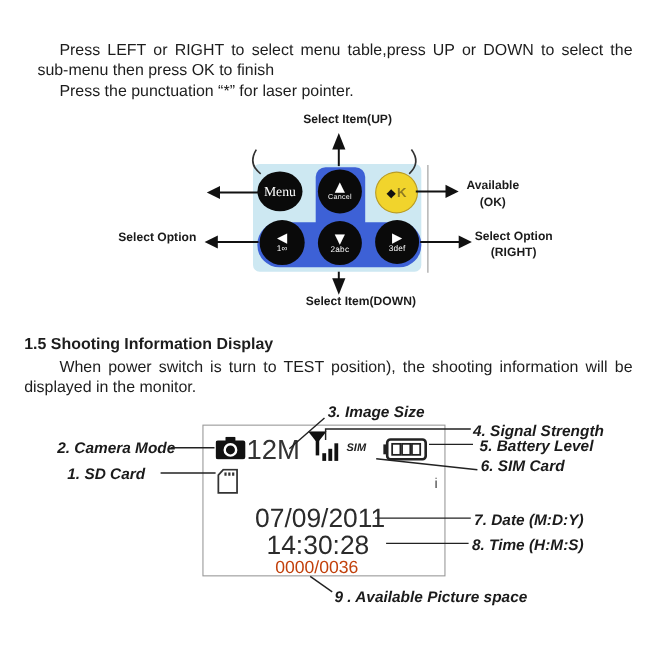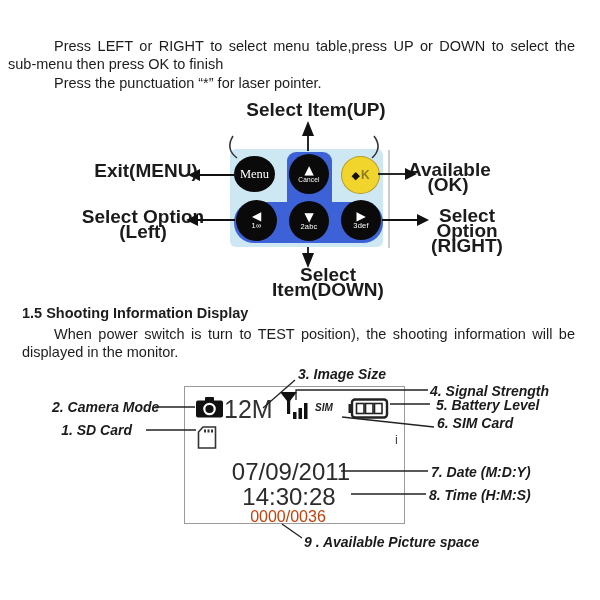--- a/index.html
+++ b/index.html
@@ -5,21 +5,21 @@
   html,body{margin:0;padding:0;}
   body{
     width:600px;height:600px;background:#ffffff;
     font-family:"Liberation Sans","DejaVu Sans",sans-serif;
     color:#1d1d1d;overflow:hidden;position:relative;
   }
   .abs{position:absolute;}
   .doc-text{font-size:14.5px;line-height:18px;color:#1d1d1d;white-space:nowrap;}
   .just{white-space:normal;text-align:justify;text-align-last:justify;}
   .heading{font-size:14.5px;font-weight:bold;white-space:nowrap;}
-  .klabel{font-size:19px;font-weight:bold;line-height:15px;text-align:center;color:#1b1b1b;}
+  .klabel{font-size:11px;font-weight:bold;line-height:15px;text-align:center;color:#1b1b1b;}
   .callout{font-size:14px;font-weight:bold;font-style:italic;white-space:nowrap;color:#1b1b1b;}
   .overlay{position:absolute;left:0;top:0;z-index:5;pointer-events:none;}
 
   
   .panel{background:#cde8f2;border-radius:6px;z-index:1;}
   .stem{background:#3d61d6;border-radius:9px 9px 0 0;z-index:2;}
   .bar{background:#3d61d6;border-radius:20px;z-index:2;}
   .key{
     background:#0a0a0a;border-radius:50%;z-index:3;
     display:flex;flex-direction:column;align-items:center;justify-content:center;
@@ -41,21 +41,21 @@
   .lcd-mid{font-size:16px;line-height:17px;color:#c2410c;text-align:center;}
   .res{font-size:25px;color:#333;white-space:nowrap;}
   .sim{font-size:10px;font-weight:bold;font-style:italic;color:#222;}
   .imark{font-size:13px;color:#444;}
   .z3{z-index:3;}
 </style>
 </head>
 <body>
 
 <div class="abs doc-text just" style="left:54px;top:37px;width:521px;">Press LEFT or RIGHT to select menu table,press UP or DOWN to select the</div>
-<div class="abs doc-text" style="left:8px;top:55px;">sub-menu then press OK to finish</div>
+<div class="abs doc-text" style="left:34px;top:55px;">sub-menu then press OK to finish</div>
 <div class="abs doc-text" style="left:54px;top:74px;">Press the punctuation “*” for laser pointer.</div>
 
 <div class="abs klabel" style="left:241px;top:102px;width:150px;">Select Item(UP)</div>
 
 <div class="abs panel" style="left:230px;top:149px;width:153px;height:98px;"></div>
 <div class="abs stem" style="left:287px;top:152px;width:45px;height:56px;"></div>
 <div class="abs bar" style="left:234px;top:202px;width:149px;height:41px;"></div>
 
 <div class="abs key menu-key" style="left:234px;top:156px;width:41px;height:36px;">
   <span>Menu</span>
@@ -80,26 +80,24 @@
   <span class="glyph">▼</span>
   <span class="klab">2abc</span>
 </div>
 
 <div class="abs key" style="left:341px;top:200px;width:40px;height:40px;">
   <span class="glyph">▶</span>
   <span class="klab">3def</span>
 </div>
 
 <div class="abs klabel" style="left:71px;top:163px;width:150px;">
-  <div>Exit(MENU)</div>
 </div>
 
 <div class="abs klabel" style="left:68px;top:209px;width:150px;">
   <div>Select Option</div>
-  <div>(Left)</div>
 </div>
 
 <div class="abs klabel" style="left:408px;top:162px;width:80px;">
   <div>Available</div>
   <div>(OK)</div>
 </div>
 
 <div class="abs klabel" style="left:422px;top:208px;width:90px;">
   <div>Select Option</div>
   <div>(RIGHT)</div>

